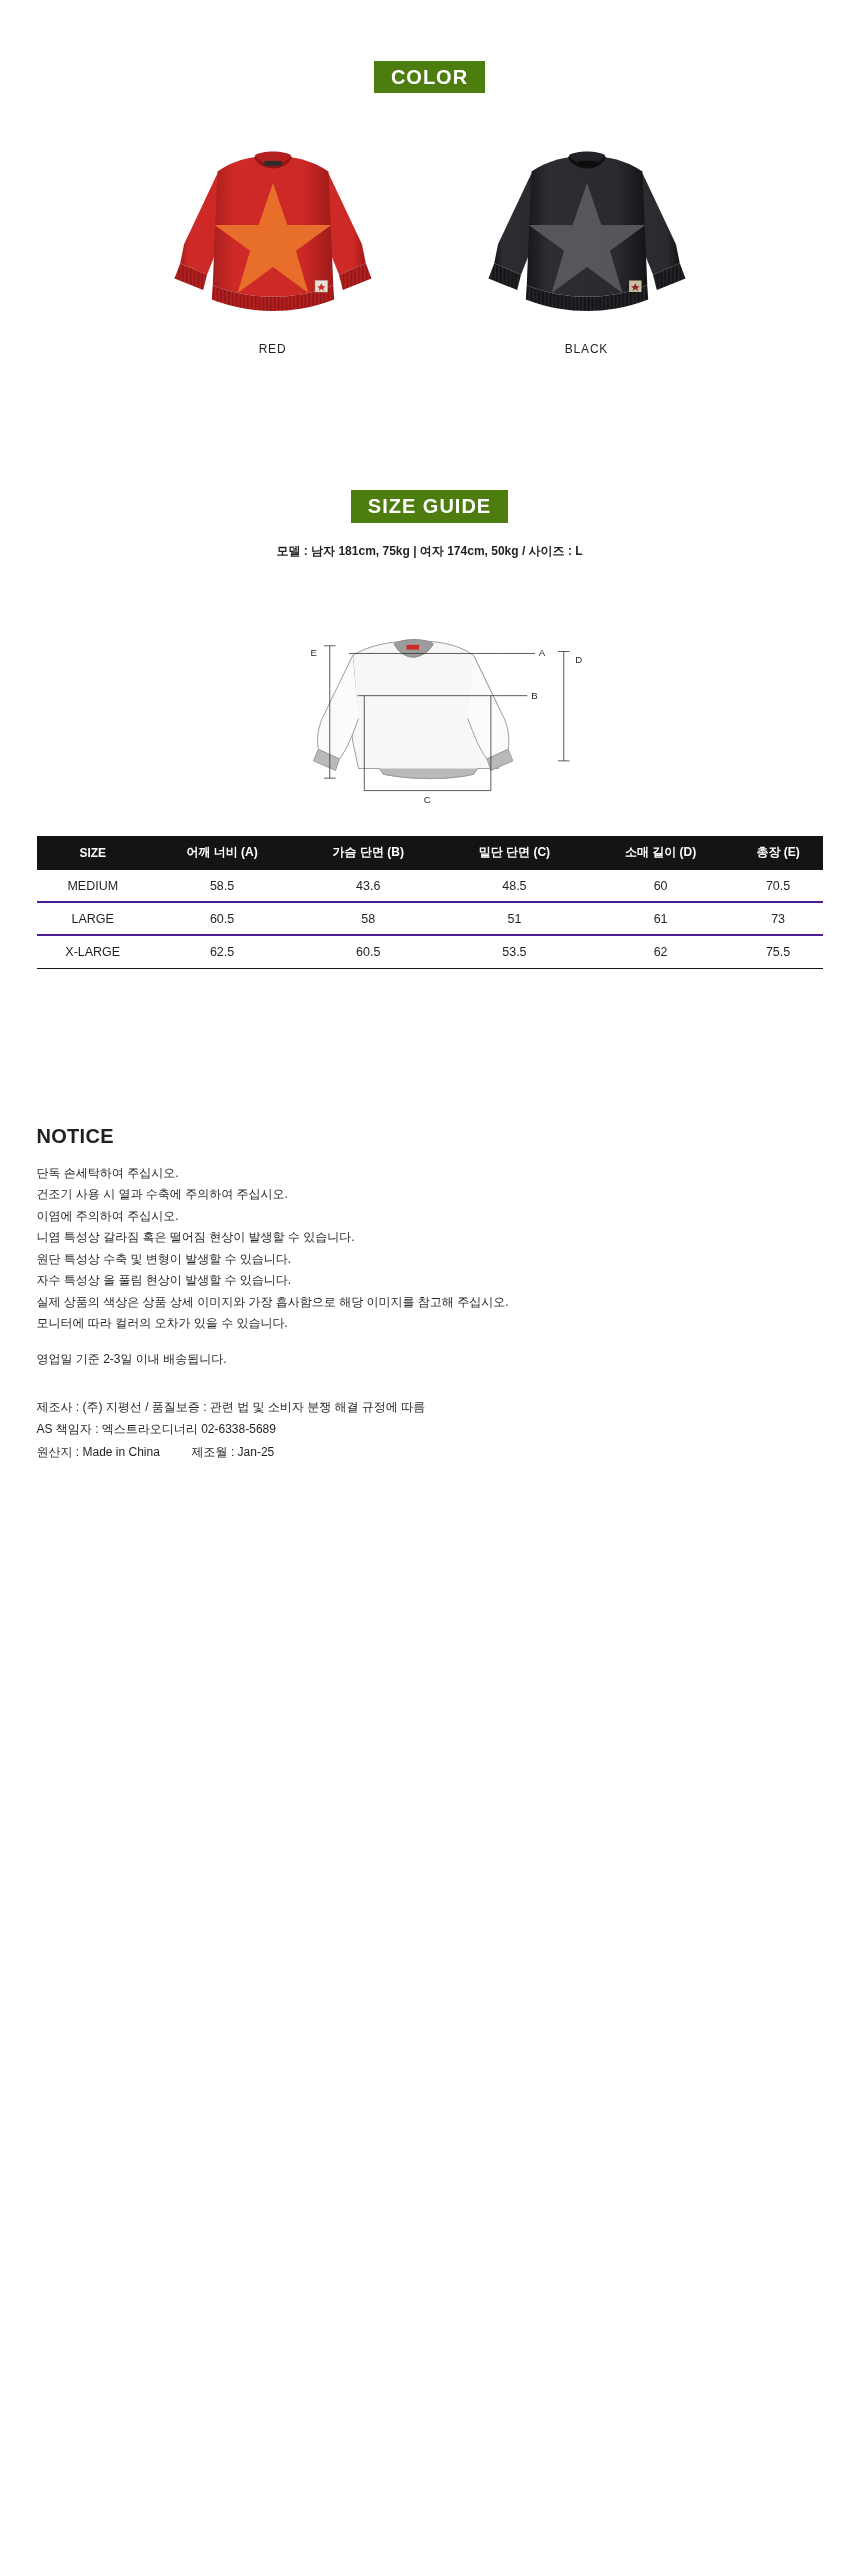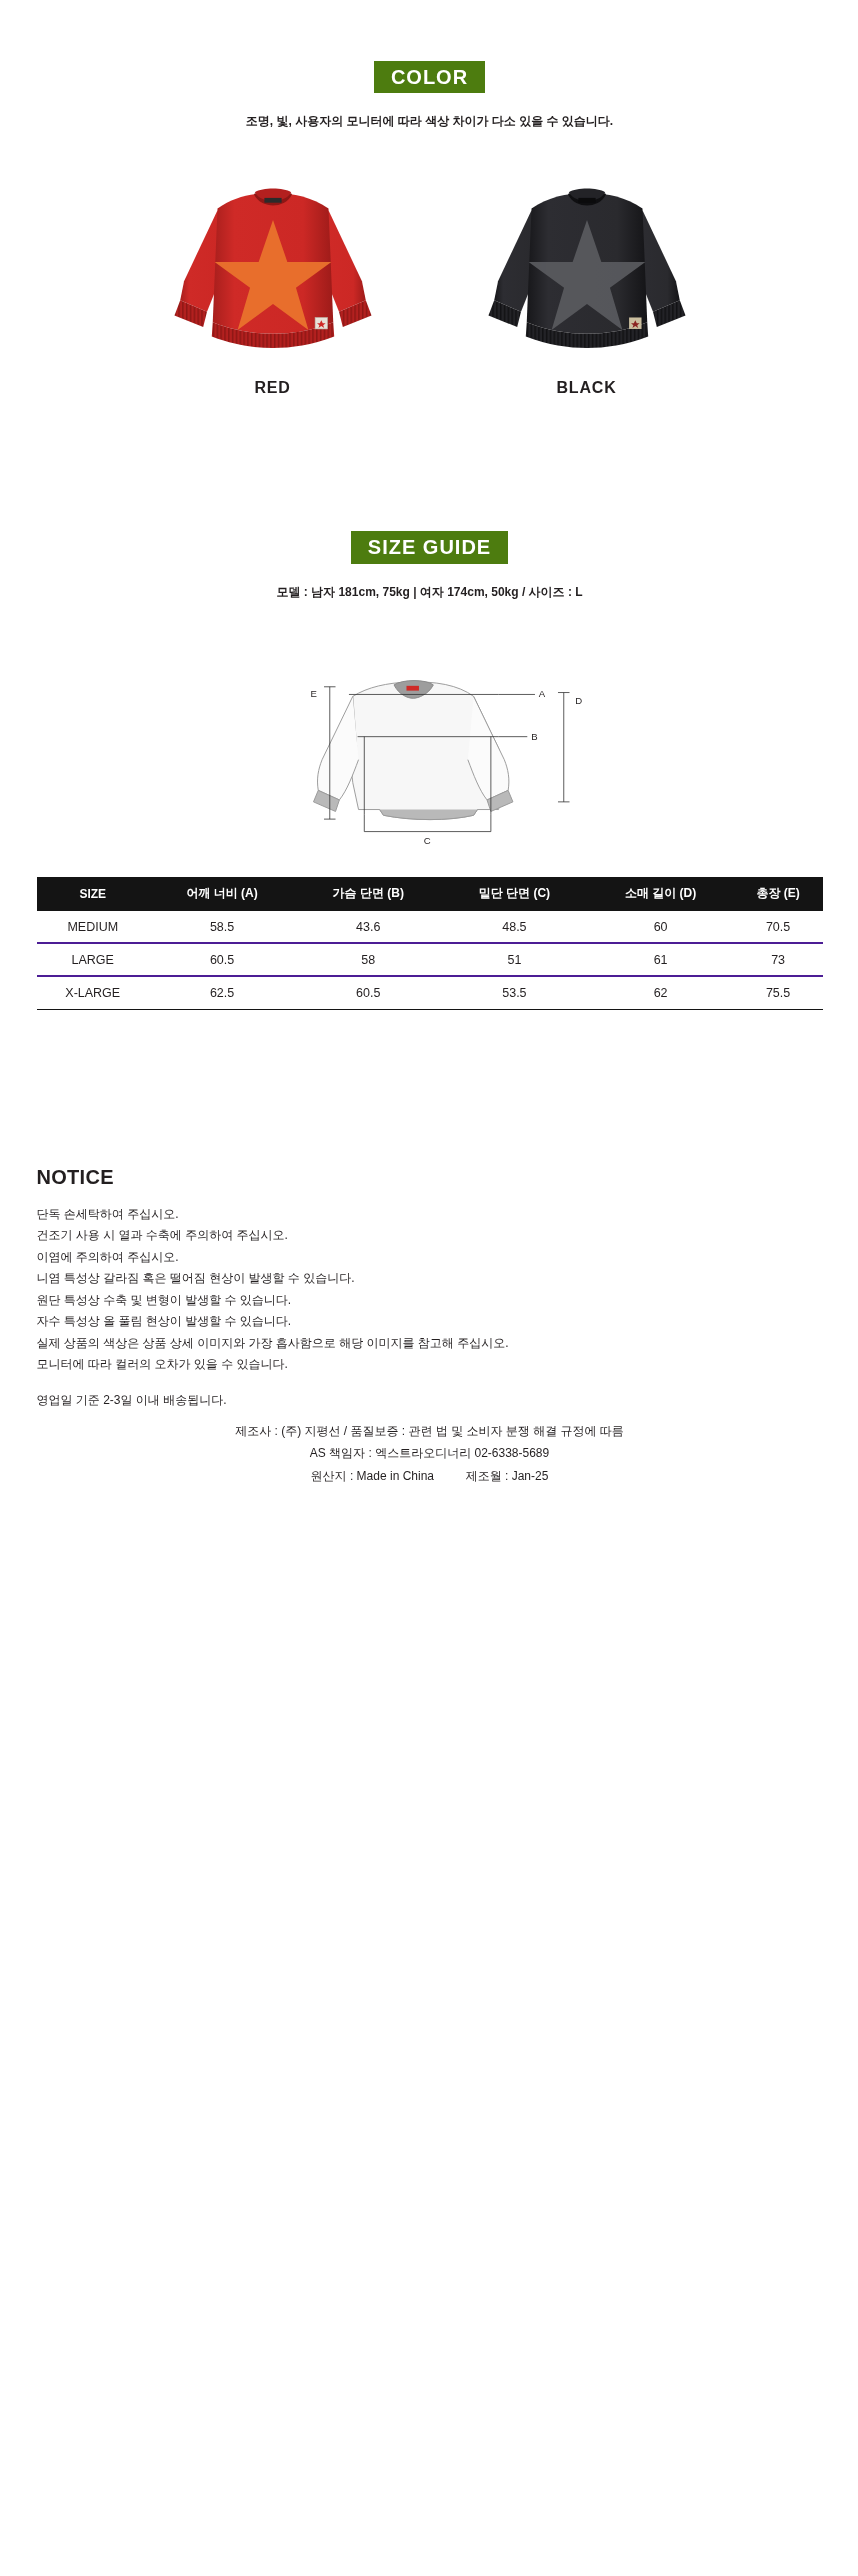--- a/index.html
+++ b/index.html
@@ -39,22 +39,22 @@
   }
   .swatch-row {
     display: flex;
     justify-content: center;
     gap: 94px;
     margin-top: 36px;
   }
   .swatch { width: 220px; text-align: center; }
   .swatch-label {
     margin-top: 21px;
-    font-size: 16px;
-    font-weight: bold;
+    font-size: 12px;
+    font-weight: normal;
     letter-spacing: 0.8px;
   }
 
   
   .sw-wrap { position: relative; height: 192px; width: 220px; }
   .sw-svg { display: block; }
 
   
   .size-section { padding-top: 134px; }
   .size-section .tag { font-size: 20px; }
@@ -105,33 +105,32 @@
     letter-spacing: 0.3px;
     margin-bottom: 16.3px;
   }
   .notice-lines p {
     margin: 0 0 2.9px 0;
     font-size: 12px;
     line-height: 1.55;
   }
   .notice-lines p.gap { margin-top: 17px; }
   .maker-block p { margin: 0 0 2.9px 0; font-size: 12px; line-height: 1.6; }
-  .maker-block { margin-top: 13px; text-align: center; }
+  .maker-block { margin-top: 30px; }
   .mfr-gap { display: inline-block; width: 25px; }
 </style>
 </head>
 <body>
 
 <div class="page">
 
   <section class="color-section">
     <div class="tag-heading">
       <span class="tag">COLOR</span>
     </div>
-    <div class="color-note">조명, 빛, 사용자의 모니터에 따라 색상 차이가 다소 있을 수 있습니다.</div>
 
     <div class="swatch-row">
 
       <div class="swatch">
         <div class="sw-wrap">
           <svg class="sw-svg" width="220" height="192" viewBox="0 0 230 200">
             <defs>
               <linearGradient id="redBody" x1="0" y1="0" x2="1" y2="0">
                 <stop offset="0%" stop-color="#a81f1d"></stop>
                 <stop offset="18%" stop-color="#cf2a27"></stop>

